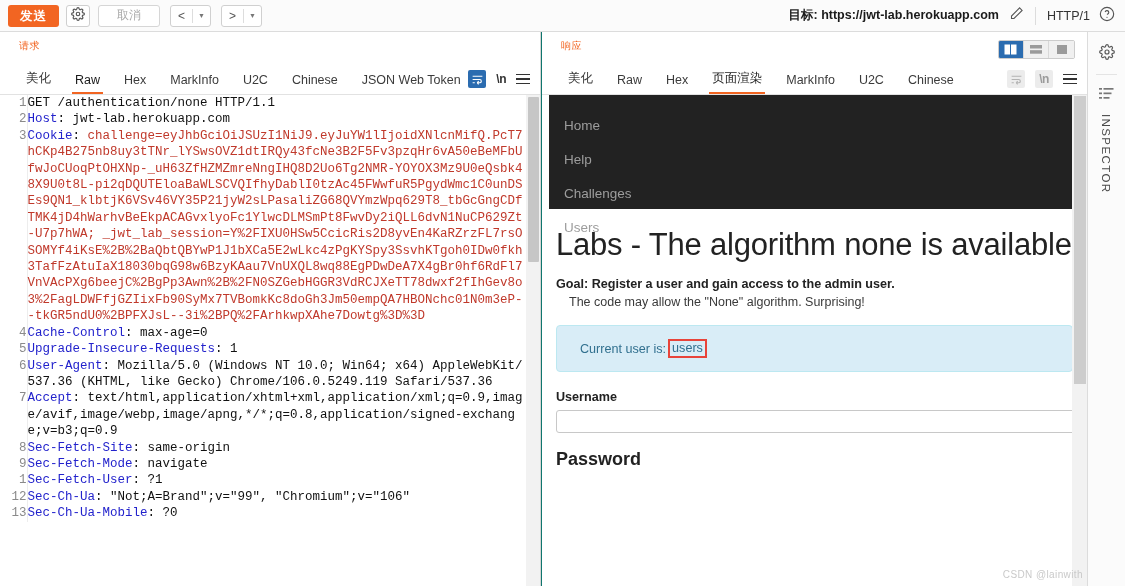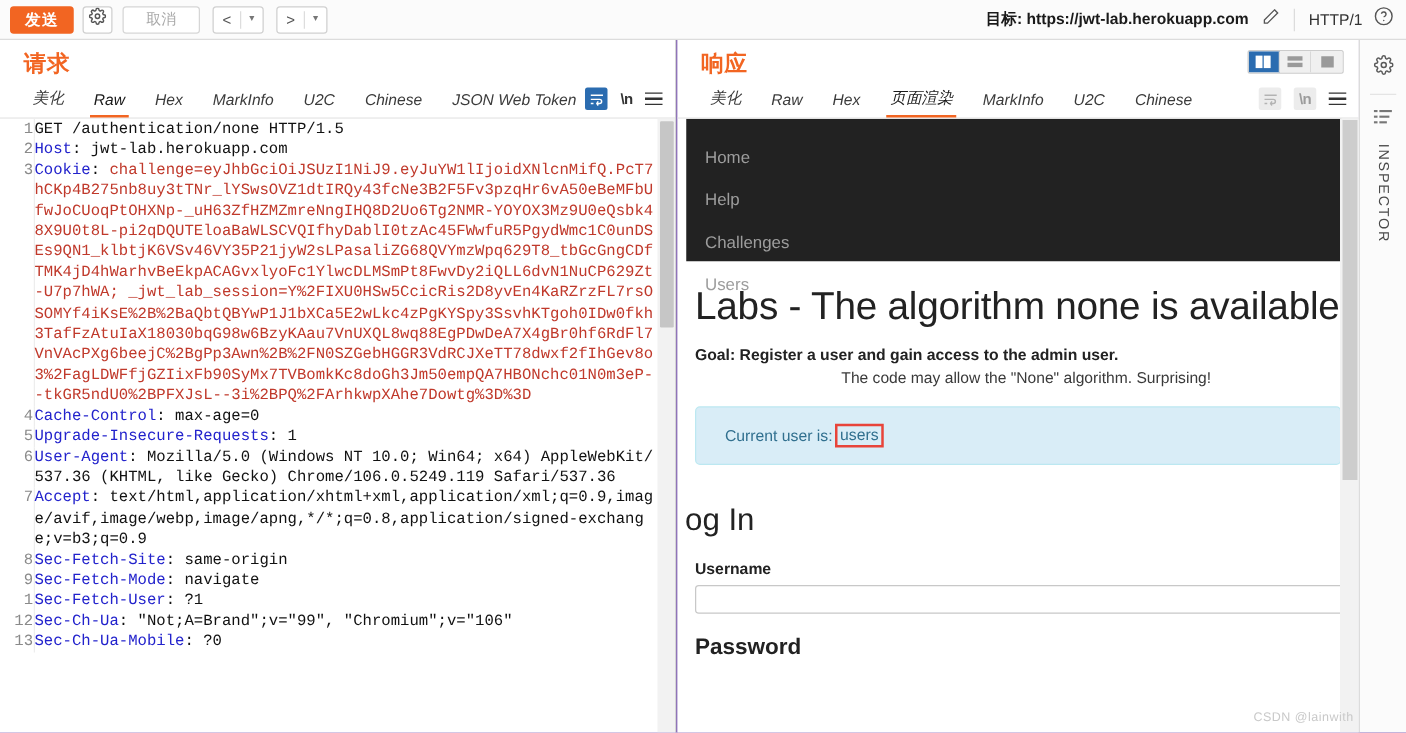--- a/index.html
+++ b/index.html
@@ -2,21 +2,21 @@
 <html><head>
 <meta charset="utf-8">
 <style>
   * { box-sizing: border-box; margin: 0; padding: 0; }
   html, body {
     width: 1125px; height: 586px;
     font-family: "Liberation Sans", sans-serif;
     background: #ffffff;
     overflow: hidden;
   }
-  #app { position: relative; width: 1125px; height: 586px; background:#4c1d95; }
+  #app { position: relative; width: 1125px; height: 586px; background:#0f766e; }
 
   
   .topbar {
     position:absolute; left:0; top:0; width:1125px; height:32px;
     background:#fbfbfb; border-bottom:1px solid #dcdcdc;
     display:flex; align-items:center; padding:0 8px;
   }
   .send-btn {
     background:#f26522; color:#fff; font-size:12.5px; font-weight:bold;
     border:none; border-radius:3px; padding:4px 12px; height:22px;
@@ -51,26 +51,26 @@
     position:absolute; left:0; top:32px; width:541px; height:554px;
     background:#fff; border-right:1px solid #d4d4d4;
   }
   .panel-res {
     position:absolute; left:542px; top:32px; width:545px; height:554px;
     background:#fff;
   }
   .panel-head { height:63px; position:relative; border-bottom:1px solid #e2e2e2; background:#fff; }
   .panel-title {
     position:absolute; left:19px; top:7px;
-    font-size:18px; font-weight:bold; color:#f26522; letter-spacing:0.5px;
+    font-size:10px; font-weight:normal; color:#f26522; letter-spacing:0.5px;
   }
   .tabs { position:absolute; left:14px; top:30px; display:flex; align-items:flex-end; height:32px; }
   .tab {
     font-size:12.5px; color:#3b3b3b; padding:4px 12px 7px 12px;
-    cursor:pointer; white-space:nowrap; position:relative;font-style:italic;
+    cursor:pointer; white-space:nowrap; position:relative;
   }
   .tab.active { color:#1a1a1a; }
   .tab.active:after {
     content:""; position:absolute; left:9px; right:9px; bottom:0;
     height:2px; background:#f26522;
   }
   .head-icons { position:absolute; right:10px; bottom:6px; display:flex; align-items:center; gap:10px; }
   .hicon { width:18px; height:18px; display:flex; align-items:center; justify-content:center; cursor:pointer; border-radius:2px;}
   .hicon.blue { background:#2b6cb0; }
   .hicon.grey { background:#ececec; }
@@ -133,21 +133,21 @@
   .site-nav a {
     display:block; color:#9d9d9d; font-size:13.5px; text-decoration:none;
     padding:10px 0 10px 15px; line-height:14px;
   }
   .page-body { padding:17px 0 0 7px; }
   .page-h1 {
     font-size:31px; font-weight:normal; color:#222; line-height:37px;
     letter-spacing:-0.2px;
   }
   .goal { margin-top:14px; font-size:12.6px; font-weight:bold; color:#222; }
-  .goal-sub { margin-top:4px; margin-left:13px; font-size:12.5px; color:#3a3a3a;text-align:center; }
+  .goal-sub { margin-top:4px; margin-left:13px; font-size:12.5px; color:#3a3a3a; }
   .alert-info {
     margin-top:16px; background:#d9edf7; border:1px solid #bce8f1; border-radius:4px;
     height:47px; display:flex; align-items:center; padding-left:23px;
     font-size:12.6px; color:#31708f;
   }
   .hl-box {
     border:2px solid #e8443a; padding:0px 2px; margin-left:2px; line-height:15px;
     display:inline-block;
   }
   .login-h { margin-top:30px; font-size:25px; color:#222; line-height:28px; margin-left:-8px;}
@@ -261,21 +261,21 @@
             <i></i>
           </div>
       </div>
     </div>
 
     <div class="code-wrap">
       <table class="code">
         <tbody id="code-body">
             <tr>
               <td class="ln">1</td>
-              <td class="src"><span>GET /authentication/none HTTP/1.5</span></td>
+              <td class="src"><span>GET /authentication/none HTTP/1.1</span></td>
             </tr>
             <tr>
               <td class="ln">2</td>
               <td class="src"><span class="k">Host</span><span>: jwt-lab.herokuapp.com</span></td>
             </tr>
             <tr>
               <td class="ln">3</td>
               <td class="src"><span class="k">Cookie</span><span>: </span><span class="k-red">challenge=</span><span class="v-red">eyJhbGciOiJSUzI1NiJ9.eyJuYW1lIjoidXNlcnMifQ.PcT7hCKp4B275nb8uy3tTNr_lYSwsOVZ1dtIRQy43fcNe3B2F5Fv3pzqHr6vA50eBeMFbUfwJoCUoqPtOHXNp-_uH63ZfHZMZmreNngIHQ8D2Uo6Tg2NMR-YOYOX3Mz9U0eQsbk48X9U0t8L-pi2qDQUTEloaBaWLSCVQIfhyDablI0tzAc45FWwfuR5PgydWmc1C0unDSEs9QN1_klbtjK6VSv46VY35P21jyW2sLPasaliZG68QVYmzWpq629T8_tbGcGngCDfTMK4jD4hWarhvBeEkpACAGvxlyoFc1YlwcDLMSmPt8FwvDy2iQLL6dvN1NuCP629Zt-U7p7hWA; </span><span class="k-red">_jwt_lab_session=</span><span class="v-red">Y%2FIXU0HSw5CcicRis2D8yvEn4KaRZrzFL7rsOSOMYf4iKsE%2B%2BaQbtQBYwP1J1bXCa5E2wLkc4zPgKYSpy3SsvhKTgoh0IDw0fkh3TafFzAtuIaX18030bqG98w6BzyKAau7VnUXQL8wq88EgPDwDeA7X4gBr0hf6RdFl7VnVAcPXg6beejC%2BgPp3Awn%2B%2FN0SZGebHGGR3VdRCJXeTT78dwxf2fIhGev8o3%2FagLDWFfjGZIixFb90SyMx7TVBomkKc8doGh3Jm50empQA7HBONchc01N0m3eP--tkGR5ndU0%2BPFXJsL--3i%2BPQ%2FArhkwpXAhe7Dowtg%3D%3D</span></td>
             </tr>
             <tr>
@@ -386,21 +386,20 @@
         <div class="page-body">
           <h1 class="page-h1">Labs - The algorithm none is available</h1>
           <div class="goal">Goal: Register a user and gain access to the admin user.</div>
           <div class="goal-sub">The code may allow the "None" algorithm. Surprising!</div>
 
           <div class="alert-info">
             <span>Current user is:</span>
             <span class="hl-box">users</span>
           </div>
 
-          <div class="login-h">og In</div>
 
           <div class="field-label">Username</div>
           <input class="field-input" type="text" value="" style="">
 
           <div class="field-label2">Password</div>
         </div>
       </div>
 
       <div class="res-scroll-track">
         <div class="res-scroll-thumb"></div>

